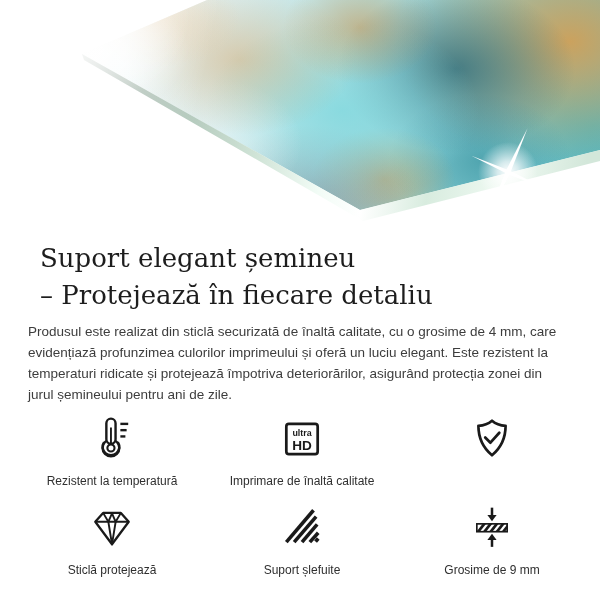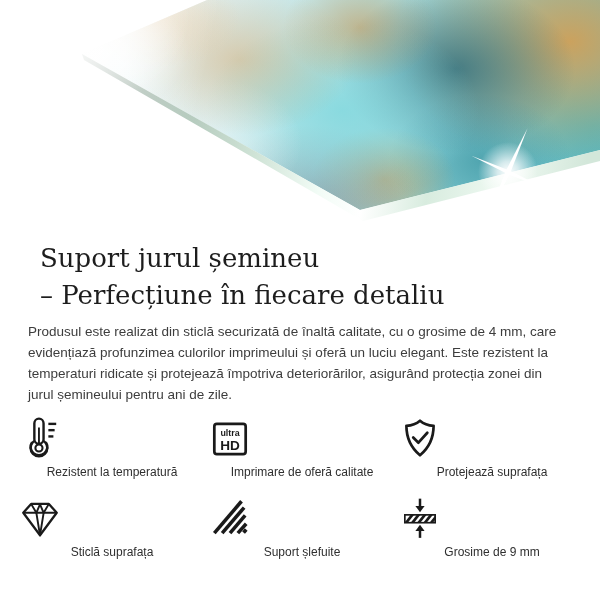--- a/index.html
+++ b/index.html
@@ -48,23 +48,23 @@
   }
   .desc{
     margin:7px 40px 0 28px;
     font-size:13.5px;line-height:21px;color:#3d3d3d;
   }
   
   .features{
     display:grid;grid-template-columns:190px 190px 190px;
     padding-left:17px;margin-top:10px;row-gap:16px;
   }
-  .feature{display:flex;flex-direction:column;}
+  .feature{display:flex;flex-direction:column;align-items:center;}
   .feature .icon-box{width:46px;height:46px;display:flex;align-items:center;justify-content:center;}
-  .feature .label{margin-top:4px;font-size:12px;color:#2f2f2f;text-align:center;}
+  .feature .label{margin-top:13px;font-size:12px;color:#2f2f2f;text-align:center;}
   svg{display:block;}
 </style>
 </head>
 <body>
 
 <div class="hero">
   <div class="panel-face"></div>
   <div class="panel-edge"></div>
   <div class="hero-fade"></div>
   <svg class="sparkle" viewBox="0 0 100 100">
@@ -79,22 +79,22 @@
     <g transform="rotate(24 50 50)" fill="#ffffff">
       <polygon points="50,2 52.4,50 47.6,50"></polygon>
       <polygon points="50,98 52.4,50 47.6,50"></polygon>
       <polygon points="10,50 50,52 50,48"></polygon>
       <polygon points="90,50 50,52 50,48"></polygon>
     </g>
   </svg>
 </div>
 
 <div class="headline">
-  <div>Suport jurul șemineu</div>
-  <div>– Perfecțiune în fiecare detaliu</div>
+  <div>Suport elegant șemineu</div>
+  <div>– Protejează în fiecare detaliu</div>
 </div>
 
 <p class="desc">Produsul este realizat din sticlă securizată de înaltă calitate, cu o grosime de 4 mm, care evidențiază profunzimea culorilor imprimeului și oferă un luciu elegant. Este rezistent la temperaturi ridicate și protejează împotriva deteriorărilor, asigurând protecția zonei din jurul șemineului pentru ani de zile.</p>
 
 <div class="features">
 
   <div class="feature">
     <div class="icon-box">
       <svg width="46" height="46" viewBox="0 0 44 44" fill="none" stroke="#1a1a1a" stroke-width="2.3">
         <circle cx="21" cy="31.5" r="8" fill="#fff"></circle>
@@ -111,43 +111,42 @@
   </div>
 
   <div class="feature">
     <div class="icon-box">
       <svg width="46" height="46" viewBox="0 0 44 44">
         <rect x="7" y="8.5" width="30" height="29" rx="2.5" fill="none" stroke="#1a1a1a" stroke-width="2.6"></rect>
         <text x="22" y="20.5" text-anchor="middle" font-family="Liberation Sans, sans-serif" font-size="8.5" font-weight="bold" fill="#1a1a1a">ultra</text>
         <text x="22" y="33" text-anchor="middle" font-family="Liberation Sans, sans-serif" font-size="13" font-weight="bold" fill="#1a1a1a">HD</text>
       </svg>
     </div>
-    <div class="label">Imprimare de oferă calitate</div>
+    <div class="label">Imprimare de înaltă calitate</div>
   </div>
 
   <div class="feature">
     <div class="icon-box">
       <svg width="46" height="46" viewBox="0 0 44 44" fill="none" stroke="#1a1a1a" stroke-width="2.6">
         <path d="M22 5.5 C25.5 8.6 30.5 10.1 35 10.3 C35 22 31 31 22 38.5 C13 31 9 22 9 10.3 C13.5 10.1 18.5 8.6 22 5.5 Z" stroke-linejoin="round"></path>
         <polyline points="15.5,21.5 20.5,26.5 29,17" stroke-linecap="round" stroke-linejoin="round"></polyline>
       </svg>
     </div>
-    <div class="label">Protejează suprafața</div>
   </div>
 
   <div class="feature">
     <div class="icon-box">
       <svg width="46" height="46" viewBox="0 0 44 44" fill="none" stroke="#1a1a1a" stroke-width="2.2" stroke-linejoin="round">
         <path d="M13.5 8.5 L30.5 8.5 L38 17 L22 38.5 L6 17 Z"></path>
         <path d="M6 17 L38 17" stroke-width="1.8"></path>
         <path d="M13.5 8.5 L18.5 17 L22 9 L25.5 17 L30.5 8.5" stroke-width="1.8"></path>
         <path d="M18.5 17 L22 38.5 L25.5 17" stroke-width="1.8"></path>
       </svg>
     </div>
-    <div class="label">Sticlă suprafața</div>
+    <div class="label">Sticlă protejează</div>
   </div>
 
   <div class="feature">
     <div class="icon-box">
       <svg width="46" height="46" viewBox="0 0 44 44" stroke="#1a1a1a" stroke-width="3.4">
         <line x1="7" y1="36.5" x2="33" y2="6"></line>
         <line x1="14.5" y1="36.5" x2="35.5" y2="12"></line>
         <line x1="22" y1="36.5" x2="36.5" y2="19.5"></line>
         <line x1="29.5" y1="36.5" x2="37.5" y2="27.5"></line>
         <line x1="35" y1="36" x2="37.5" y2="33"></line>

